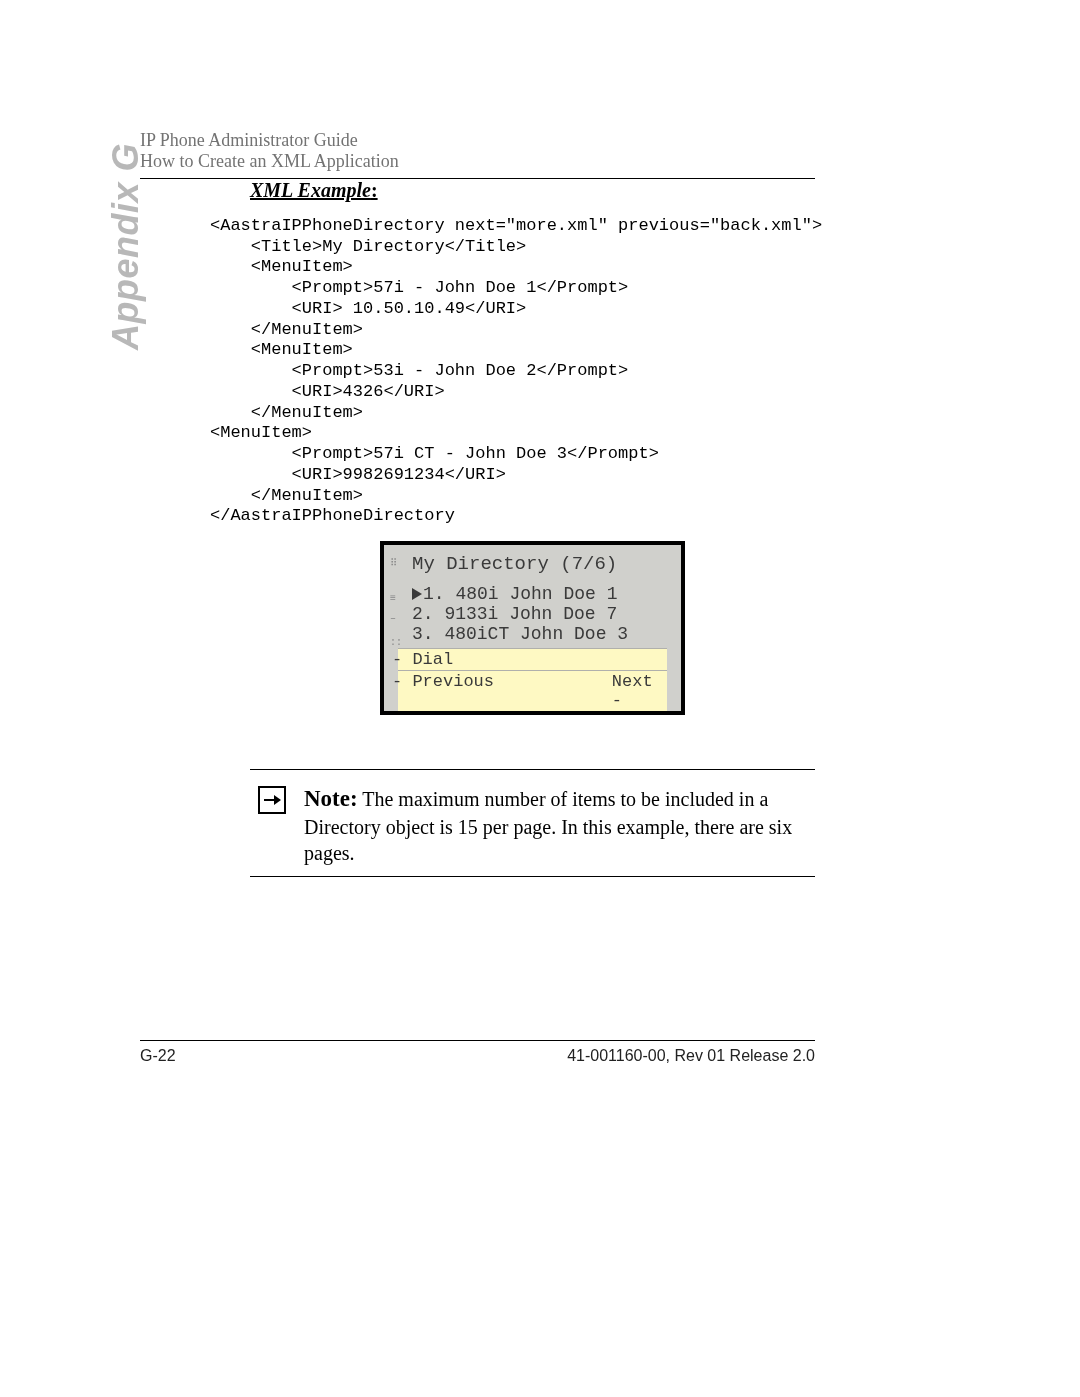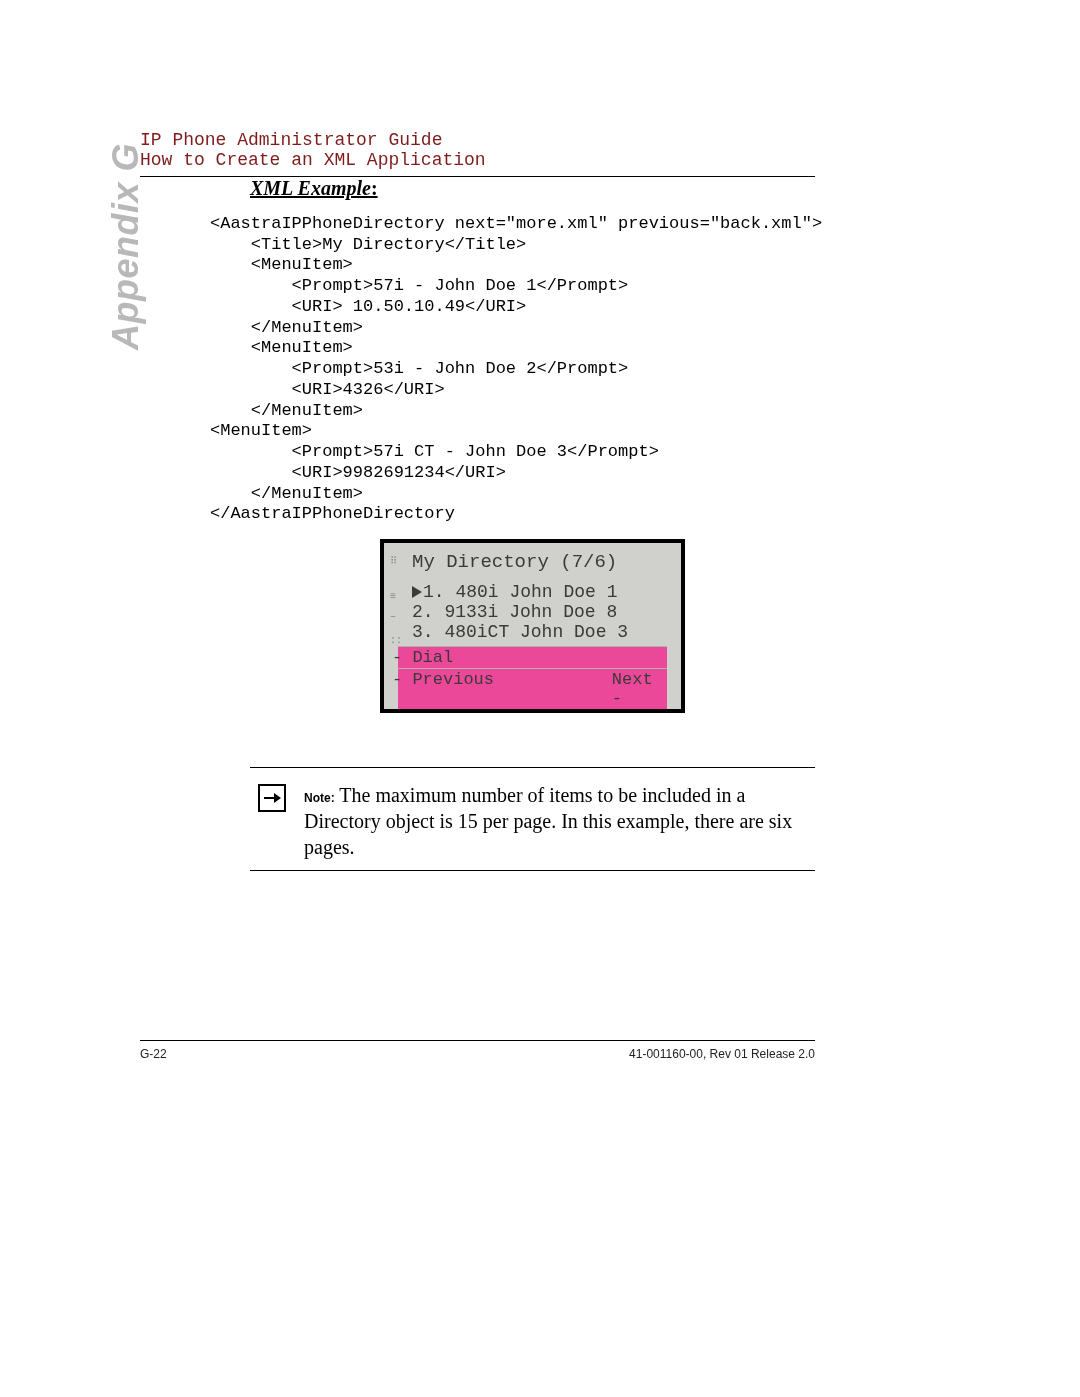--- a/index.html
+++ b/index.html
@@ -11,23 +11,23 @@
     position: relative;
     color: #000;
   }
   .page {
     position: absolute;
     left: 140px;
     top: 130px;
     width: 800px;
   }
   .header-line1, .header-line2 {
-    font-family: Liberation Mono, monospace;
+    font-family: Liberation Serif, serif;
     font-size: 18px;
-    color: #7f1d1d;
+    color: #737373;
   }
   .header-rule {
     border: none;
     border-top: 1px solid #000;
     margin-top: 6px;
     width: 675px;
   }
   .side-label {
     position: absolute;
     left: 105px;
@@ -105,21 +105,21 @@
     display: inline-block;
     width: 0;
     height: 0;
     border-top: 6px solid transparent;
     border-bottom: 6px solid transparent;
     border-left: 10px solid #3a3a3a;
     vertical-align: -1px;
     margin-right: 1px;
   }
   .soft-bar {
-    background: #ec4899;
+    background: #fef9c3;
     padding: 1px 8px 1px 8px;
     display: flex;
     justify-content: space-between;
     font-size: 17px;
     border-top: 1px solid #b0b0ac;
   }
   .soft-left::before { content: "- "; color: #3a3a3a; margin-left: -14px; }
   .soft-right::after { content: " -"; color: #3a3a3a; margin-right: -14px; }
   .soft-bar-outer {
     padding: 0 14px;
@@ -146,39 +146,39 @@
     margin-top: 2px;
     flex-shrink: 0;
   }
   .note-icon-box svg { display: block; }
   .note-text {
     font-family: "Times New Roman", Times, serif;
     font-size: 20px;
     line-height: 1.3;
   }
   .note-text b {
-    font-family: Liberation Sans, sans-serif;
-    font-size: 12px;
+    font-family: Liberation Serif, serif;
+    font-size: 23px;
   }
   .footer {
     position: absolute;
     left: 140px;
     top: 1040px;
     width: 675px;
   }
   .footer-rule {
     border: none;
     border-top: 1px solid #000;
     margin-bottom: 6px;
   }
   .footer-row {
     display: flex;
     justify-content: space-between;
     font-family: Arial, Helvetica, sans-serif;
-    font-size: 12px;
+    font-size: 16px;
     color: #222;
   }
 </style>
 </head>
 <body>
 
 <div class="side-label"><span>Appendix G</span></div>
 
 <div class="page">
   <div class="header-line1">IP Phone Administrator Guide</div>
@@ -210,21 +210,21 @@
 
     <div class="screen-wrap">
       <div class="phone-screen">
         <div class="screen-pad">
           <span class="side-icon si1">⠿</span>
           <span class="side-icon si2">≡</span>
           <span class="side-icon si3">–</span>
           <span class="side-icon si4">::</span>
           <div class="screen-title">My Directory (7/6)</div>
           <div class="screen-row"><span class="cursor"></span><span>1. 480i John Doe 1</span></div>
-          <div class="screen-row"> 2. 9133i John Doe 8</div>
+          <div class="screen-row"> 2. 9133i John Doe 7</div>
           <div class="screen-row"> 3. 480iCT John Doe 3</div>
         </div>
         <div class="soft-bar-outer">
           <div class="soft-bar">
             <span class="soft-left">Dial</span>
             <span></span>
           </div>
         </div>
         <div class="soft-bar-outer">
           <div class="soft-bar">

